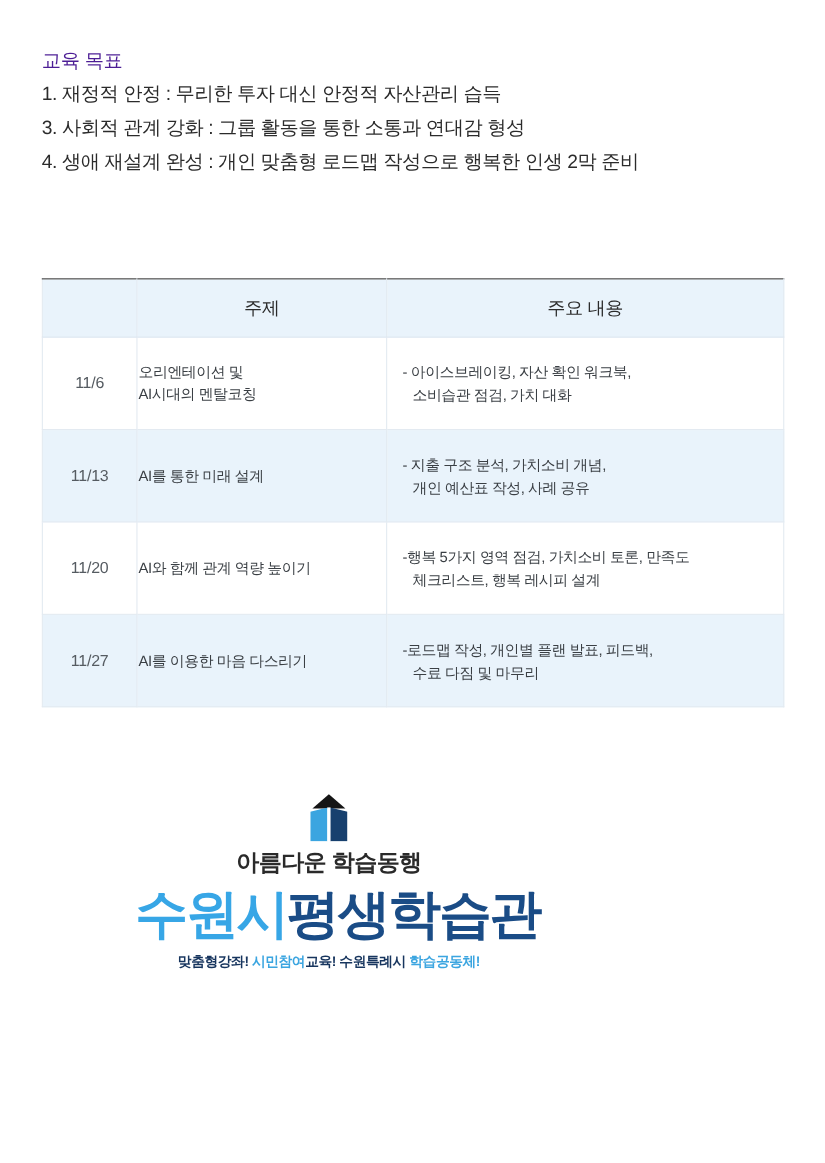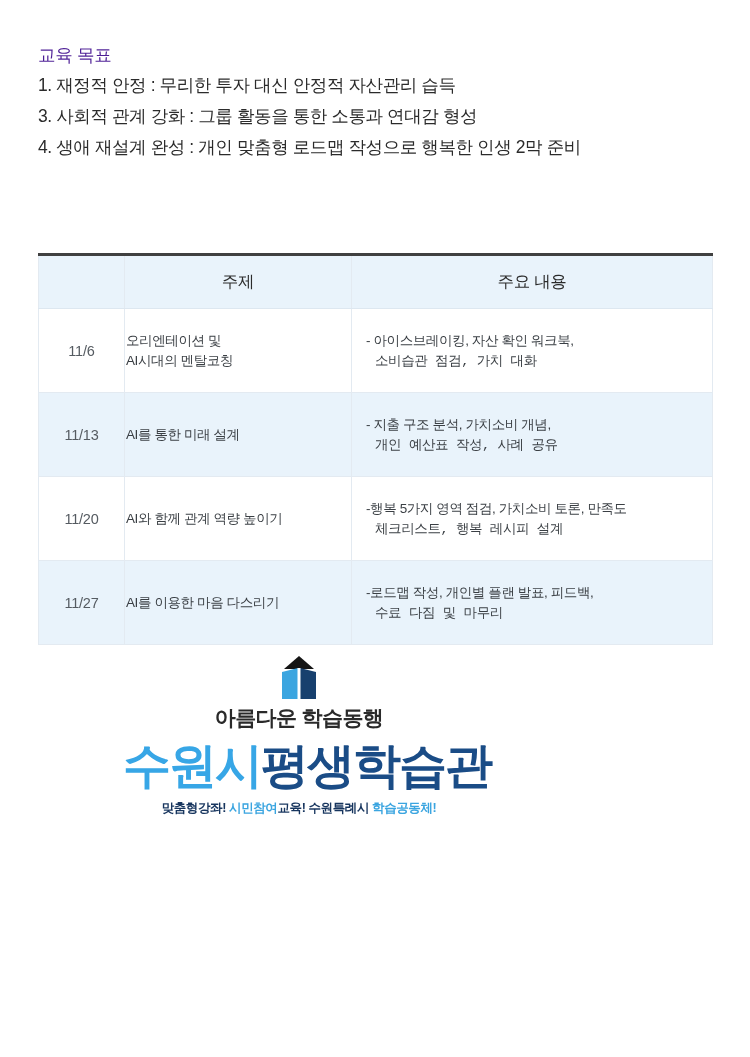--- a/index.html
+++ b/index.html
@@ -60,21 +60,21 @@
     padding: 0;
   }
   .schedule-table thead th {
     background: #e9f3fb;
     height: 52px;
     font-size: 16.5px;
     font-weight: normal;
     color: #2b2b2b;
     letter-spacing: -0.3px;
     text-align: center;
-    border-top: 3px solid #404040;
+    border-top: 1px solid #404040;
     border-bottom: 1px solid #dde7f0;
   }
   .schedule-table thead th.blank {
     background: #e9f3fb;
   }
 
   .schedule-table tbody tr { height: 84px; margin-left: 39px; }
   .schedule-table tbody tr.odd  td { background: #ffffff; }
   .schedule-table tbody tr.even td { background: #e9f3fb; }
 
@@ -91,28 +91,28 @@
     color: #3a3f44;
     letter-spacing: -0.4px;
   }
   td.desc {
     padding-left: 14px;
     font-size: 13.5px;
     line-height: 21px;
     color: #3a3f44;
     letter-spacing: -0.4px;
   }
-  td.desc .ln2 { padding-left: 9px; font-family: Liberation Mono, monospace; }
+  td.desc .ln2 { padding-left: 9px; }
   td.topic .ln { display: block; }
 
   
   .logo-wrap {
     position: absolute;
     left: 0;
-    top: 656px;
+    top: 722px;
     width: 598px;
     text-align: center;
   }
   .logo-mark {
     width: 42px;
     height: 44px;
     margin: 0 auto 4px auto;
     position: relative;
   }
   .logo-mark .roof {

